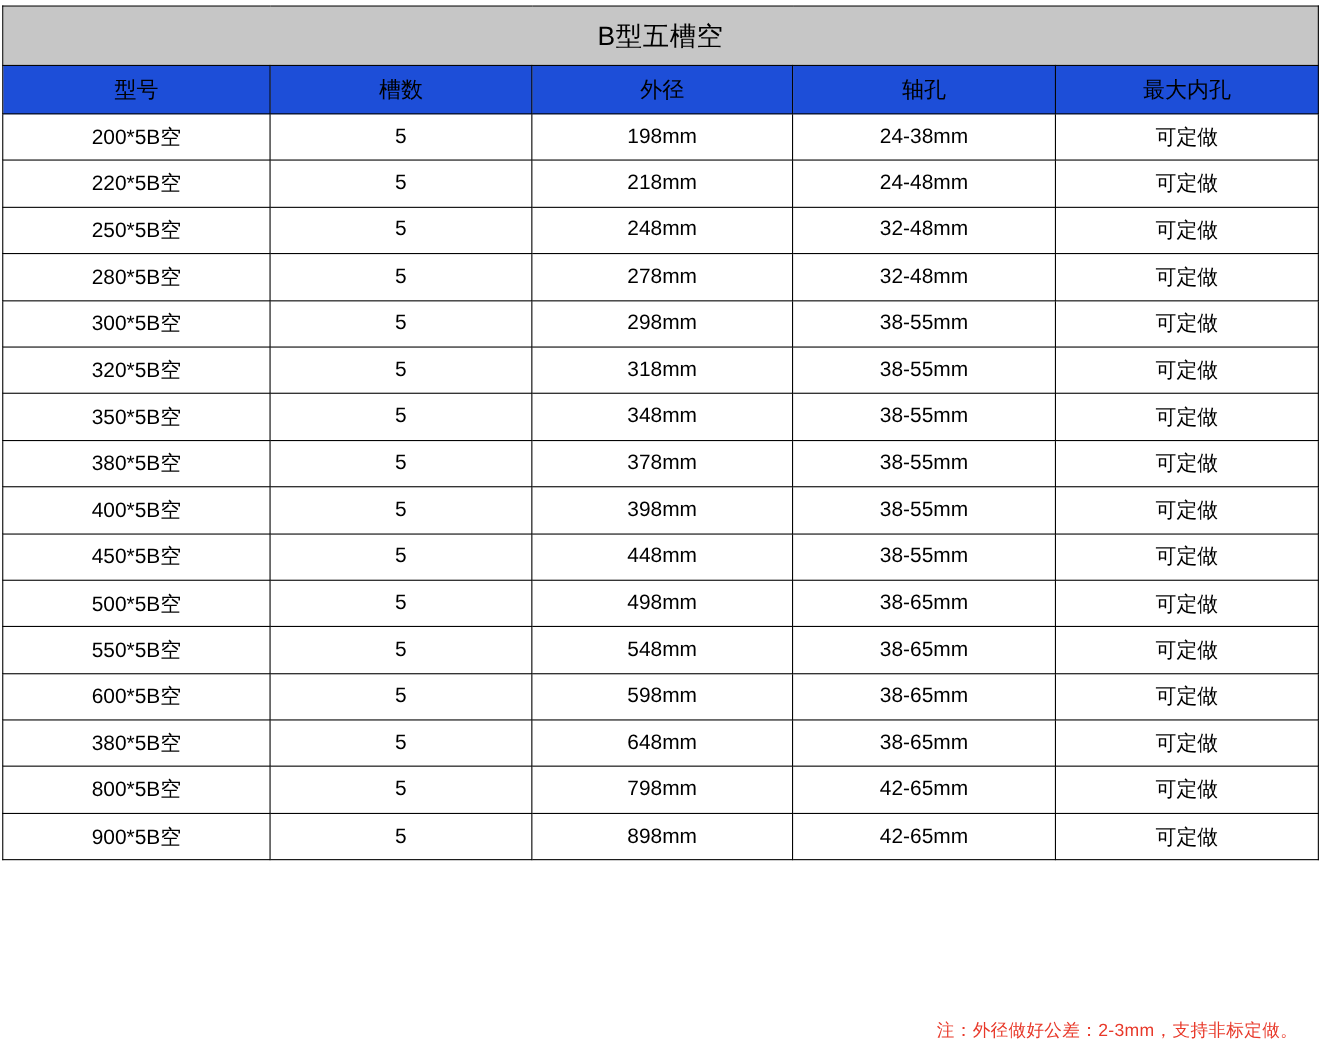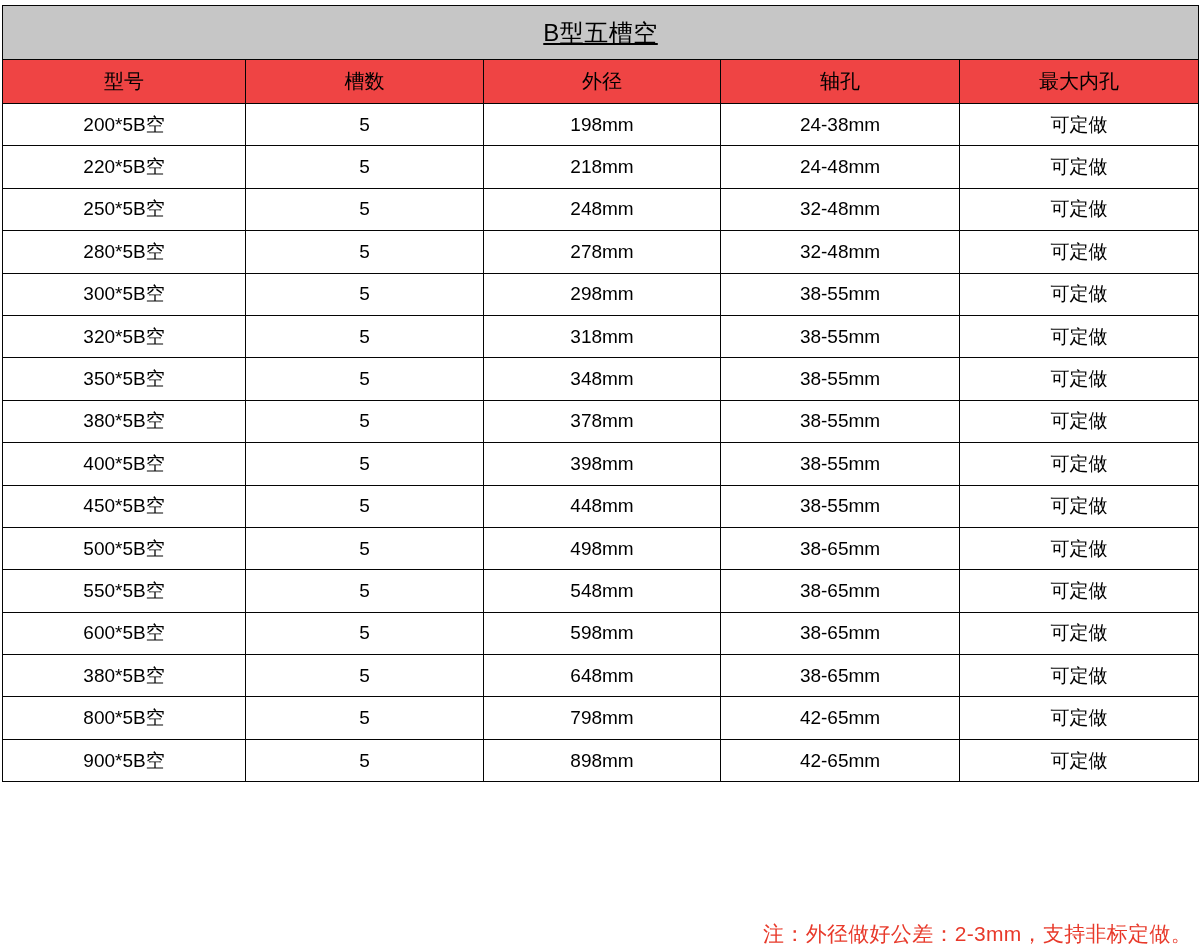--- a/index.html
+++ b/index.html
@@ -33,43 +33,42 @@
     vertical-align: middle;
     font-weight: normal;
     padding: 0;
   }
   .title-cell {
     background: #c6c6c6;
     height: 53px;
     font-size: 24px;
     font-weight: bold;
     letter-spacing: 0.5px;
-    text-decoration: underline;
   }
   .head-cell {
     height: 43px;
     font-size: 20px;
-    background: #ef4444;
+    background: #1d4ed8;
   }
   .body-cell {
     height: 41.4px;
     font-size: 19px;
     background: #ffffff;
   }
   col.c1 { width: 243px; }
   col.c2 { width: 238px; }
   col.c3 { width: 237px; }
   col.c4 { width: 239px; }
   col.c5 { width: 239px; }
   .note {
     position: absolute;
-    right: 8px;
+    right: 20px;
     bottom: 8px;
     color: #e8392a;
-    font-size: 21px;
+    font-size: 16px;
     letter-spacing: 0.3px;
     white-space: nowrap;
   }
 </style>
 </head>
 <body>
 
 <div class="page">
 
   <table class="spec">

